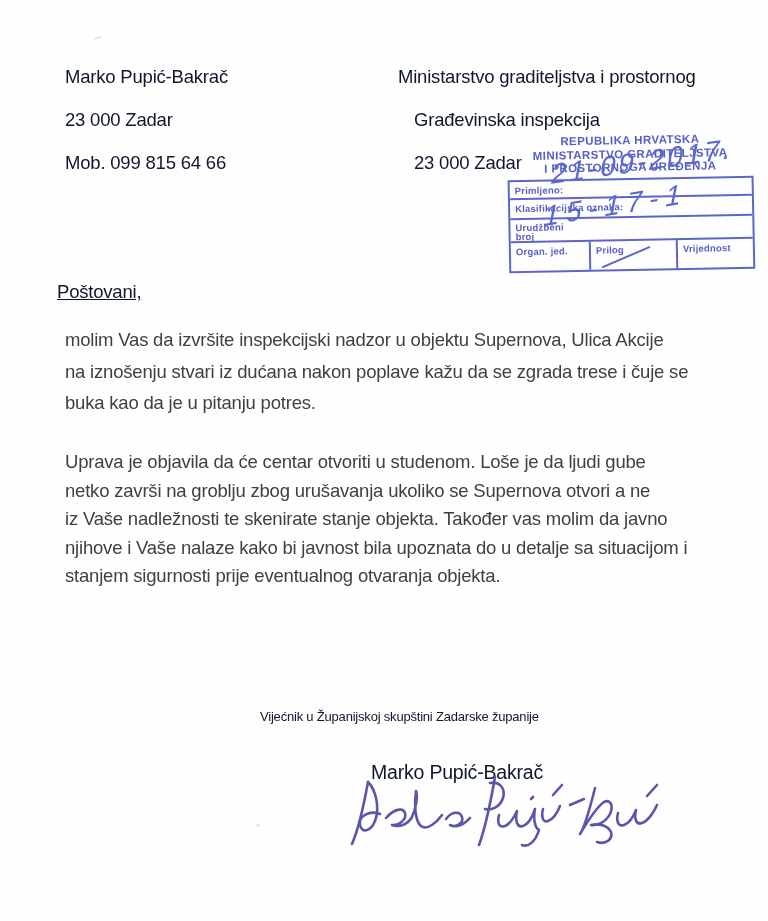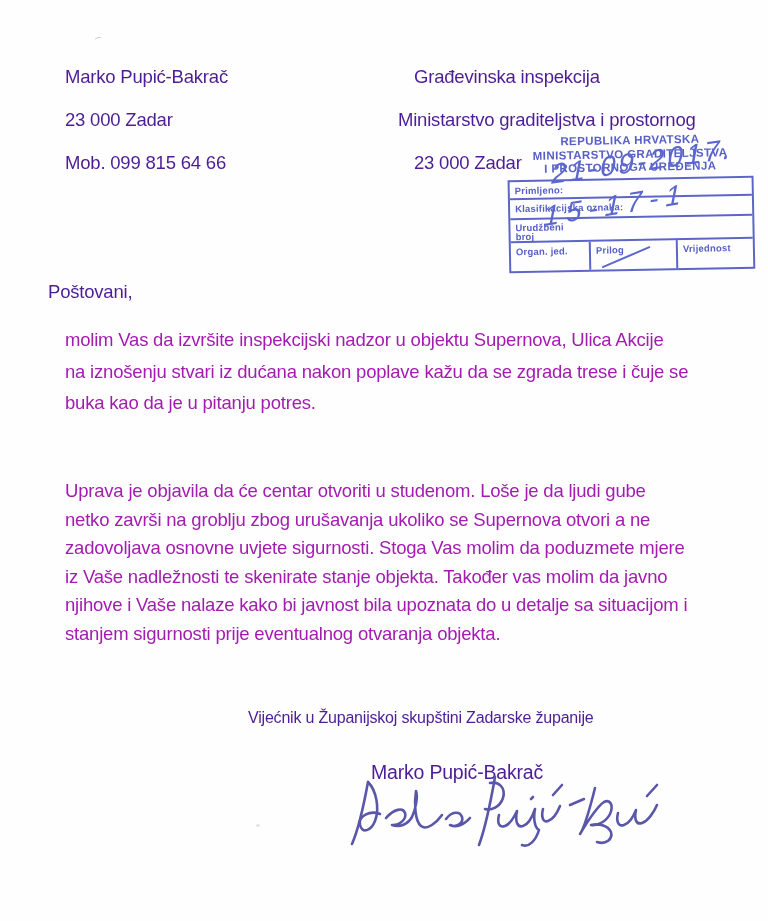--- a/index.html
+++ b/index.html
@@ -7,36 +7,36 @@
   body {
     background:#ffffff;
     font-family:"Liberation Sans", sans-serif;
     color:#3b3b3b;
     position:relative;
     overflow:hidden;
   }
   .page { position:absolute; inset:0; background:#fefefe; }
 
   
-  .typed { position:absolute; font-size:18.5px; letter-spacing:-0.2px; color:#4c1d95; white-space:nowrap; z-index:2; }
+  .typed { position:absolute; font-size:18.5px; letter-spacing:-0.2px; color:#0f172a; white-space:nowrap; z-index:2; }
   .addr-block .line { height:42.8px; line-height:42.8px; }
   .sender { left:65px; top:56px; }
   .recipient { left:398px; top:56px; }
   .recipient .line.indent { padding-left:16px; }
 
-  .salutation { left:48px; top:281px; }
+  .salutation { left:57px; top:281px;text-decoration:underline; }
 
   .para { position:absolute; left:65px; z-index:2; }
-  .para .bline { white-space:nowrap; font-size:18.5px; letter-spacing:-0.2px; color:#a21caf; }
+  .para .bline { white-space:nowrap; font-size:18.5px; letter-spacing:-0.2px; color:#404040; }
   .para1 { top:324px; }
   .para1 .bline { line-height:31.6px; }
-  .para2 { top:477px; }
+  .para2 { top:448px; }
   .para2 .bline { line-height:28.6px; }
 
-  .closing-title { left:248px; top:709px; font-size:16px; }
+  .closing-title { left:260px; top:709px; font-size:13px; }
   .closing-name  { left:371px; top:761px; font-size:19.5px; }
 
   
   .stamp {
     position:absolute; left:503px; top:134px; width:256px; z-index:1;
     transform:rotate(-1.1deg); color:#4d55c3; opacity:0.94;
   }
   .stamp-header { text-align:center; font-weight:bold; font-size:11.5px; line-height:13.6px; letter-spacing:0.4px; white-space:nowrap; }
   .stamp-table {
     margin-top:3px; margin-left:5px; width:246px; height:93px;
@@ -74,22 +74,22 @@
 
 <div class="page">
 
   <div class="typed addr-block sender">
     <div class="line">Marko Pupić-Bakrač</div>
     <div class="line">23 000 Zadar</div>
     <div class="line">Mob. 099 815 64 66</div>
   </div>
 
   <div class="typed addr-block recipient">
+    <div class="line">Ministarstvo graditeljstva i prostornog</div>
     <div class="line indent">Građevinska inspekcija</div>
-    <div class="line">Ministarstvo graditeljstva i prostornog</div>
     <div class="line indent">23 000 Zadar</div>
   </div>
 
   <div class="stamp">
     <div class="stamp-header">
       <div>REPUBLIKA HRVATSKA</div>
       <div>MINISTARSTVO GRADITELJSTVA</div>
       <div>I PROSTORNOGA UREĐENJA</div>
     </div>
     <div class="stamp-table">
@@ -118,21 +118,20 @@
 
   <div class="para para1">
     <div class="bline">molim Vas da izvršite inspekcijski nadzor u objektu Supernova, Ulica Akcije</div>
     <div class="bline">na iznošenju stvari iz dućana nakon poplave kažu da se zgrada trese i čuje se</div>
     <div class="bline">buka kao da je u pitanju potres.</div>
   </div>
 
   <div class="para para2">
     <div class="bline">Uprava je objavila da će centar otvoriti u studenom. Loše je da ljudi gube</div>
     <div class="bline">netko završi na groblju zbog urušavanja ukoliko se Supernova otvori a ne</div>
-    <div class="bline">zadovoljava osnovne uvjete sigurnosti.  Stoga Vas molim da poduzmete mjere</div>
     <div class="bline">iz Vaše nadležnosti te skenirate stanje objekta. Također vas molim da javno</div>
     <div class="bline">njihove i Vaše nalaze kako bi javnost bila upoznata do u detalje sa situacijom i</div>
     <div class="bline">stanjem sigurnosti prije eventualnog otvaranja objekta.</div>
   </div>
 
   <div class="typed closing-title">Vijećnik u Županijskoj skupštini Zadarske županije</div>
   <div class="typed closing-name">Marko Pupić-Bakrač</div>
 
   <svg class="signature" width="320" height="85" viewBox="0 0 320 85">
     <path d="M24,12 C20,34 15,58 8,74"></path>

